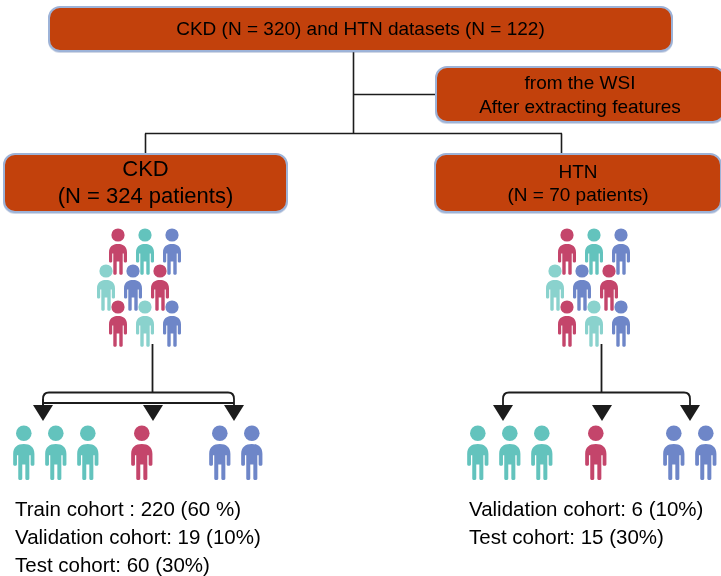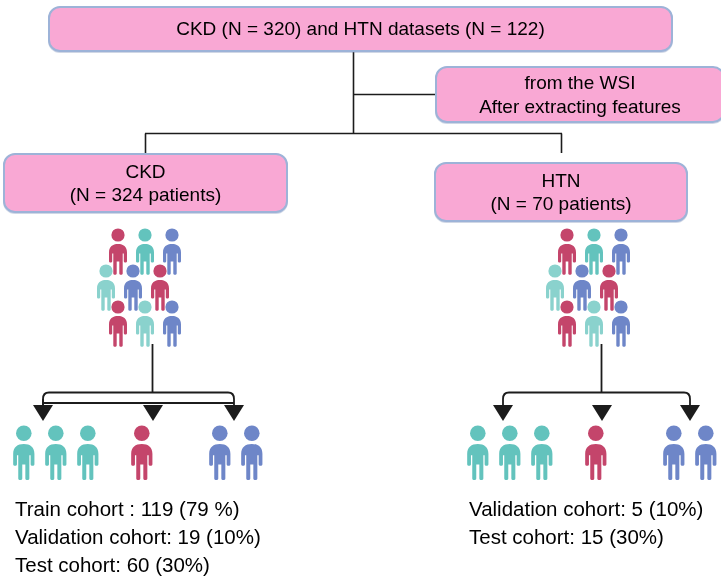--- a/index.html
+++ b/index.html
@@ -17,21 +17,21 @@
   }
   #stage {
     position: absolute;
     left: 0; top: 0;
     width: 721px;
     height: 576px;
   }
   .node {
     position: absolute;
     box-sizing: border-box;
-    background: #f9a8d4;
+    background: #c2410c;
     border: 2px solid #9db3d8;
     border-radius: 12px;
     display: flex;
     align-items: center;
     justify-content: center;
     text-align: center;
     line-height: 1.22;
     color: #000;
     box-shadow: 0 1px 0 rgba(120,140,180,0.35);
   }
@@ -41,24 +41,24 @@
   #node-root {
     left: 48px; top: 6px; width: 625px; height: 46px;
     font-size: 19px;
   }
   #node-wsi {
     left: 435px; top: 66px; width: 290px; height: 57px;
     font-size: 19px;
   }
   #node-ckd {
     left: 3px; top: 153px; width: 285px; height: 60px;
-    font-size: 19px;
+    font-size: 22px;
   }
   #node-htn {
-    left: 434px; top: 162px; width: 254px; height: 60px;
+    left: 434px; top: 153px; width: 288px; height: 60px;
     font-size: 19px;
   }
 
   svg.lines {
     position: absolute;
     left: 0; top: 0;
     width: 721px;
     height: 576px;
     pointer-events: none;
   }
@@ -253,23 +253,23 @@
         <circle cx="10" cy="7" r="6.6" fill="#6e86c8"></circle>
         <path fill="#6e86c8" d="M10,16 C4.6,16 1.0,18.6 1.0,24.4 L1.0,33.2 C1.0,35.0 4.2,35.0 4.2,33.2 L4.2,25.6 L5.3,25.6 L5.3,45.4 C5.3,47.1 8.7,47.1 8.7,45.4 L8.7,33.4 L11.3,33.4 L11.3,45.4 C11.3,47.1 14.7,47.1 14.7,45.4 L14.7,25.6 L15.8,25.6 L15.8,33.2 C15.8,35.0 19.0,35.0 19.0,33.2 L19.0,24.4 C19.0,18.6 15.4,16 10,16 Z"></path>
       </g>
       <g transform="translate(694,425) scale(1.18)">
         <circle cx="10" cy="7" r="6.6" fill="#6e86c8"></circle>
         <path fill="#6e86c8" d="M10,16 C4.6,16 1.0,18.6 1.0,24.4 L1.0,33.2 C1.0,35.0 4.2,35.0 4.2,33.2 L4.2,25.6 L5.3,25.6 L5.3,45.4 C5.3,47.1 8.7,47.1 8.7,45.4 L8.7,33.4 L11.3,33.4 L11.3,45.4 C11.3,47.1 14.7,47.1 14.7,45.4 L14.7,25.6 L15.8,25.6 L15.8,33.2 C15.8,35.0 19.0,35.0 19.0,33.2 L19.0,24.4 C19.0,18.6 15.4,16 10,16 Z"></path>
       </g>
     </svg>
 
   <div class="cohort-text" id="cohort-left">
-    <span class="line">Train cohort : 119 (79 %)</span>
+    <span class="line">Train cohort : 220 (60 %)</span>
     <span class="line">Validation cohort: 19 (10%)</span>
     <span class="line">Test cohort: 60 (30%)</span>
   </div>
 
   <div class="cohort-text" id="cohort-right">
-    <span class="line">Validation cohort: 5 (10%)</span>
+    <span class="line">Validation cohort: 6 (10%)</span>
     <span class="line">Test cohort: 15 (30%)</span>
   </div>
 
 </div>
 
 </body></html>

